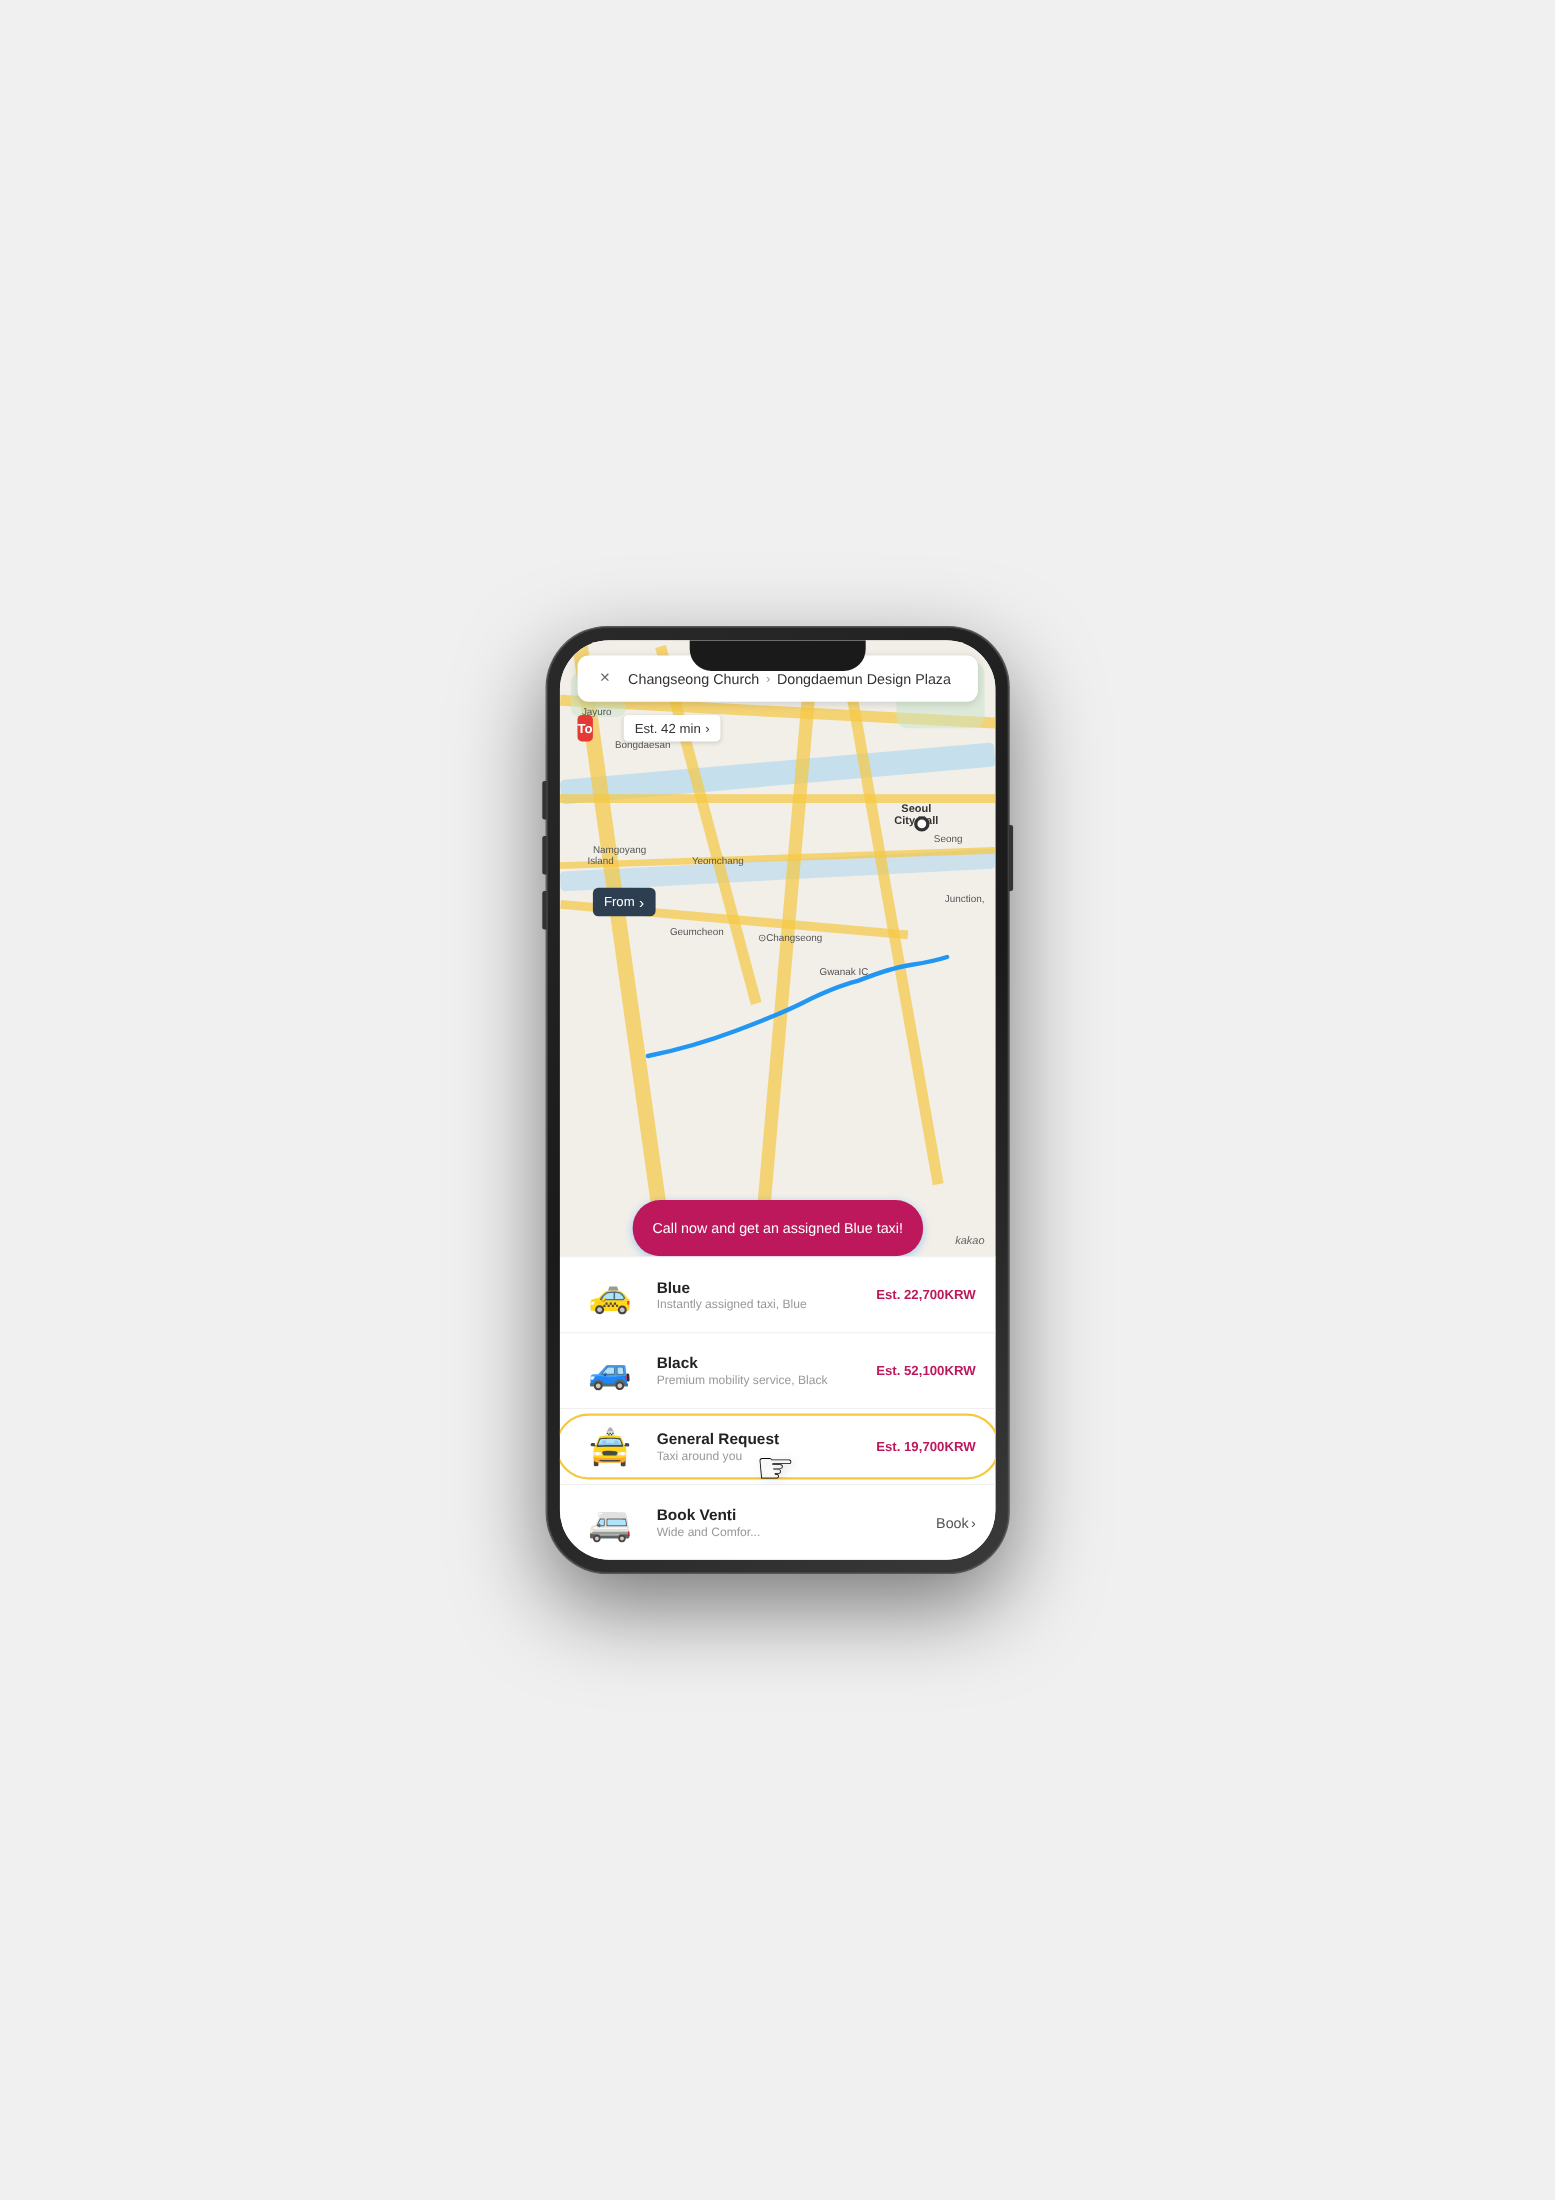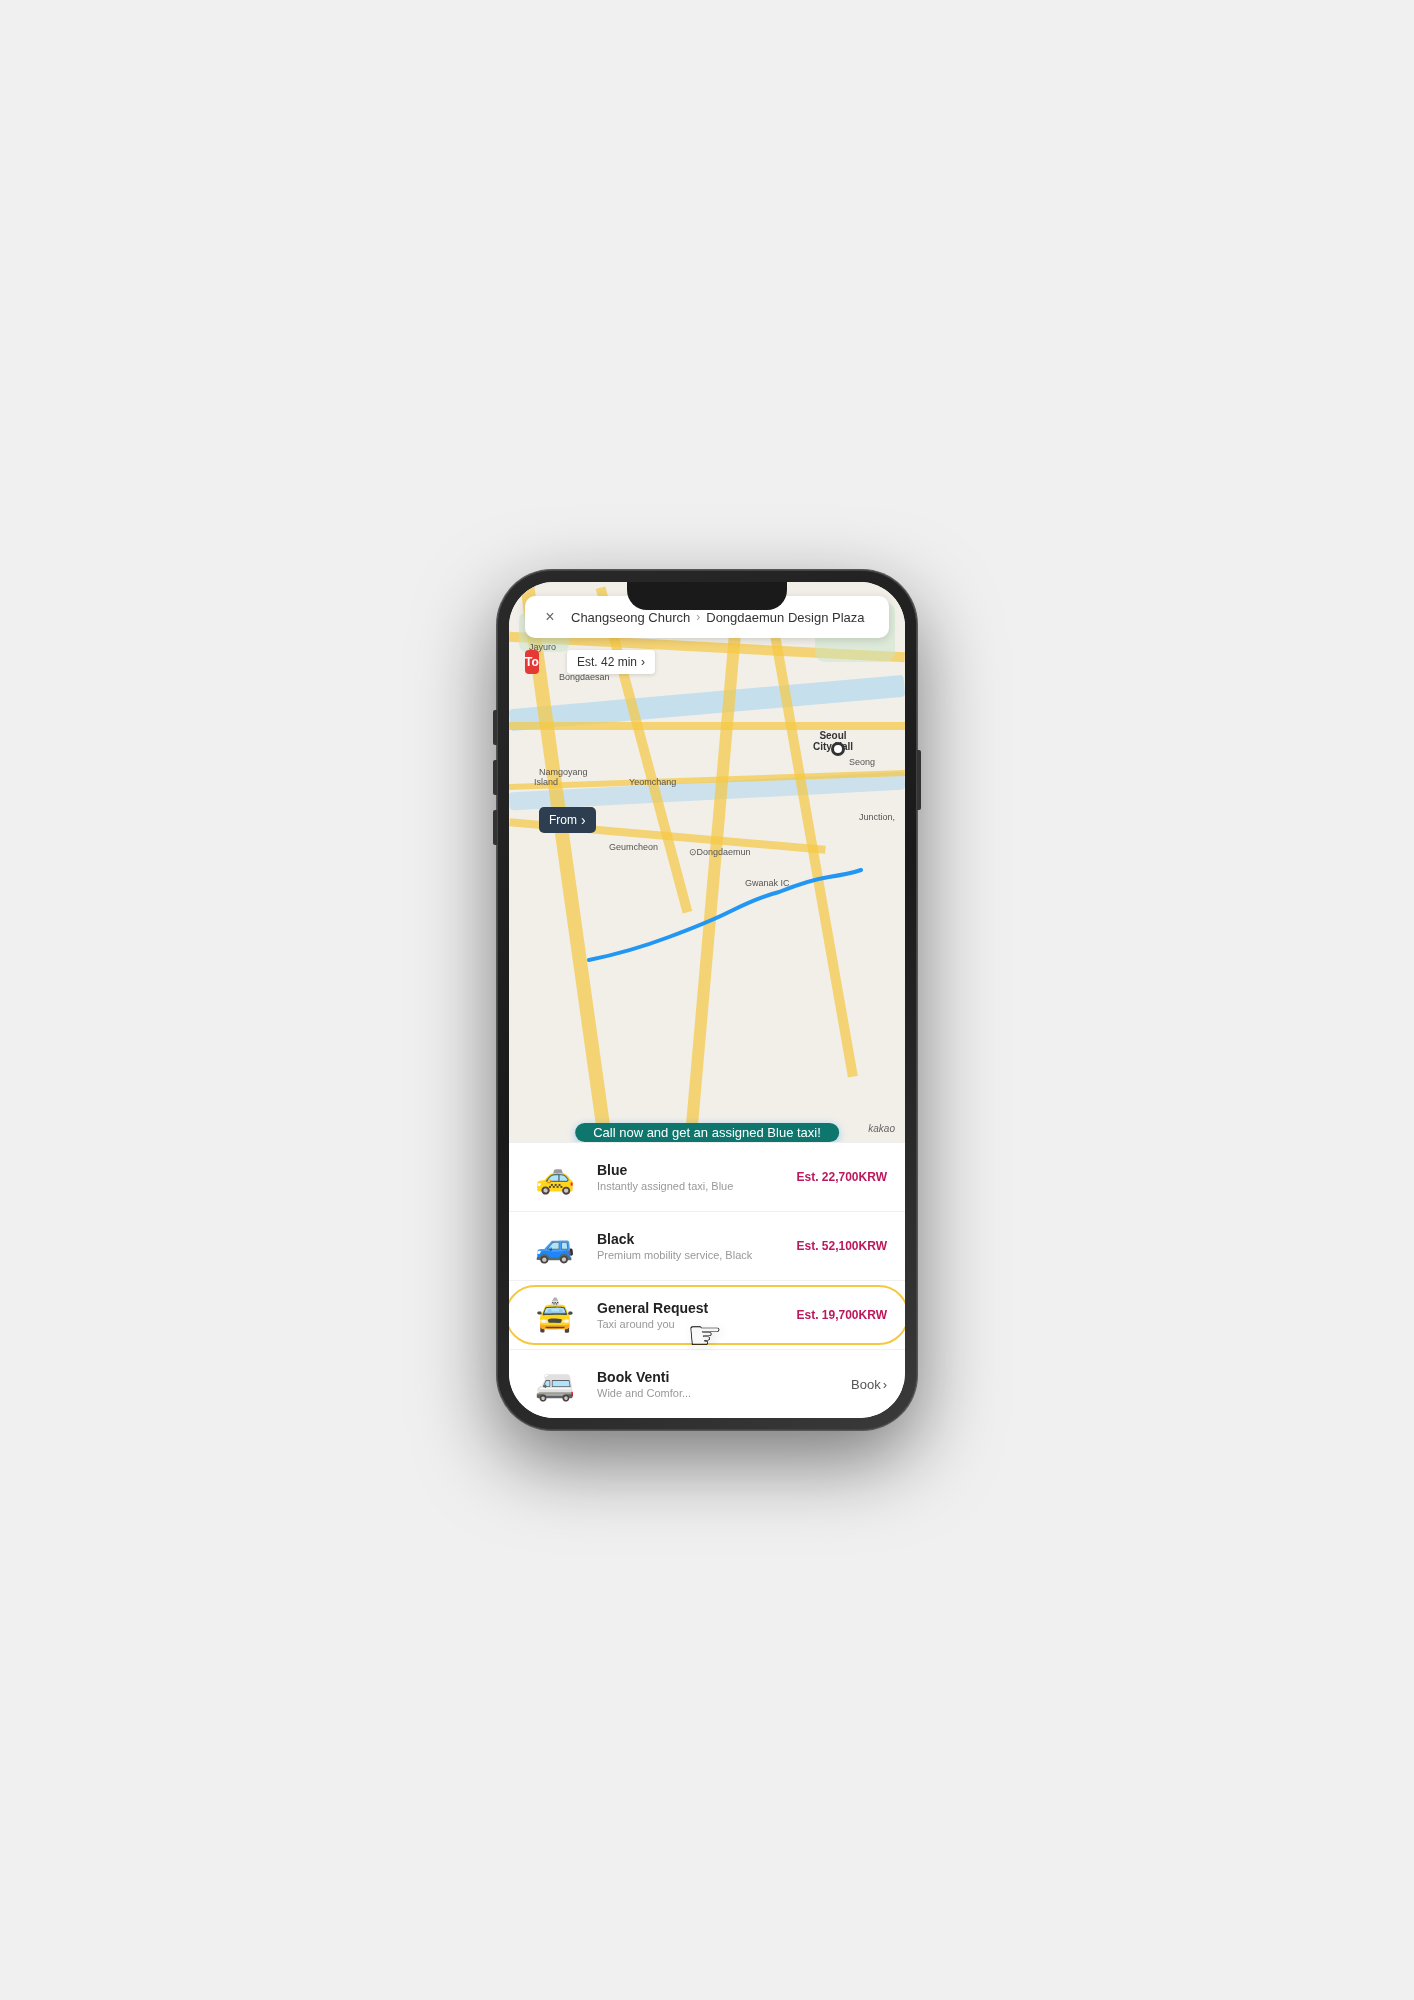--- a/index.html
+++ b/index.html
@@ -301,23 +301,23 @@
       color: #333;
       text-align: center;
       z-index: 5;
     }
     
     .promo-bubble {
       position: absolute;
       bottom: 0px;
       left: 50%;
       transform: translateX(-50%);
-      background: #0f766e;
+      background: #be185d;
       color: #fff;
-      padding: 2px 18px;
+      padding: 18px 18px;
       border-radius: 25px;
       font-size: 13px;
       font-weight: 500;
       white-space: nowrap;
       z-index: 10;
       box-shadow: 0 2px 8px rgba(33,150,243,0.4);
       text-align: center;
     }
     
     .bottom-panel {
@@ -428,21 +428,21 @@
         </svg>
 
         <div class="map-label" style="left:20px;top:60px;">Jayuro</div>
         <div class="map-label" style="left:60px;top:20px;">Heungdo</div>
         <div class="map-label" style="left:50px;top:90px;">Bongdaesan</div>
         <div class="map-label" style="left:30px;top:185px;">Namgoyang</div>
         <div class="map-label" style="left:25px;top:195px;">Island</div>
         <div class="map-label" style="left:120px;top:195px;">Yeomchang</div>
         <div class="map-label" style="right:30px;top:175px;">Seong</div>
         <div class="map-label" style="right:10px;top:230px;">Junction,</div>
-        <div class="map-label" style="left:180px;top:265px;">⊙Dongdaemun</div>
+        <div class="map-label" style="left:180px;top:265px;">⊙Changseong</div>
         <div class="map-label" style="left:236px;top:280px;margin-top:16px;">Gwanak IC</div>
         <div class="map-label" style="left:100px;top:260px;">Geumcheon</div>
 
         <div class="city-hall-label">
           <span>Seoul</span><br>
           <span>City Hall</span>
         </div>
 
         <div class="dest-dot"></div>
 

